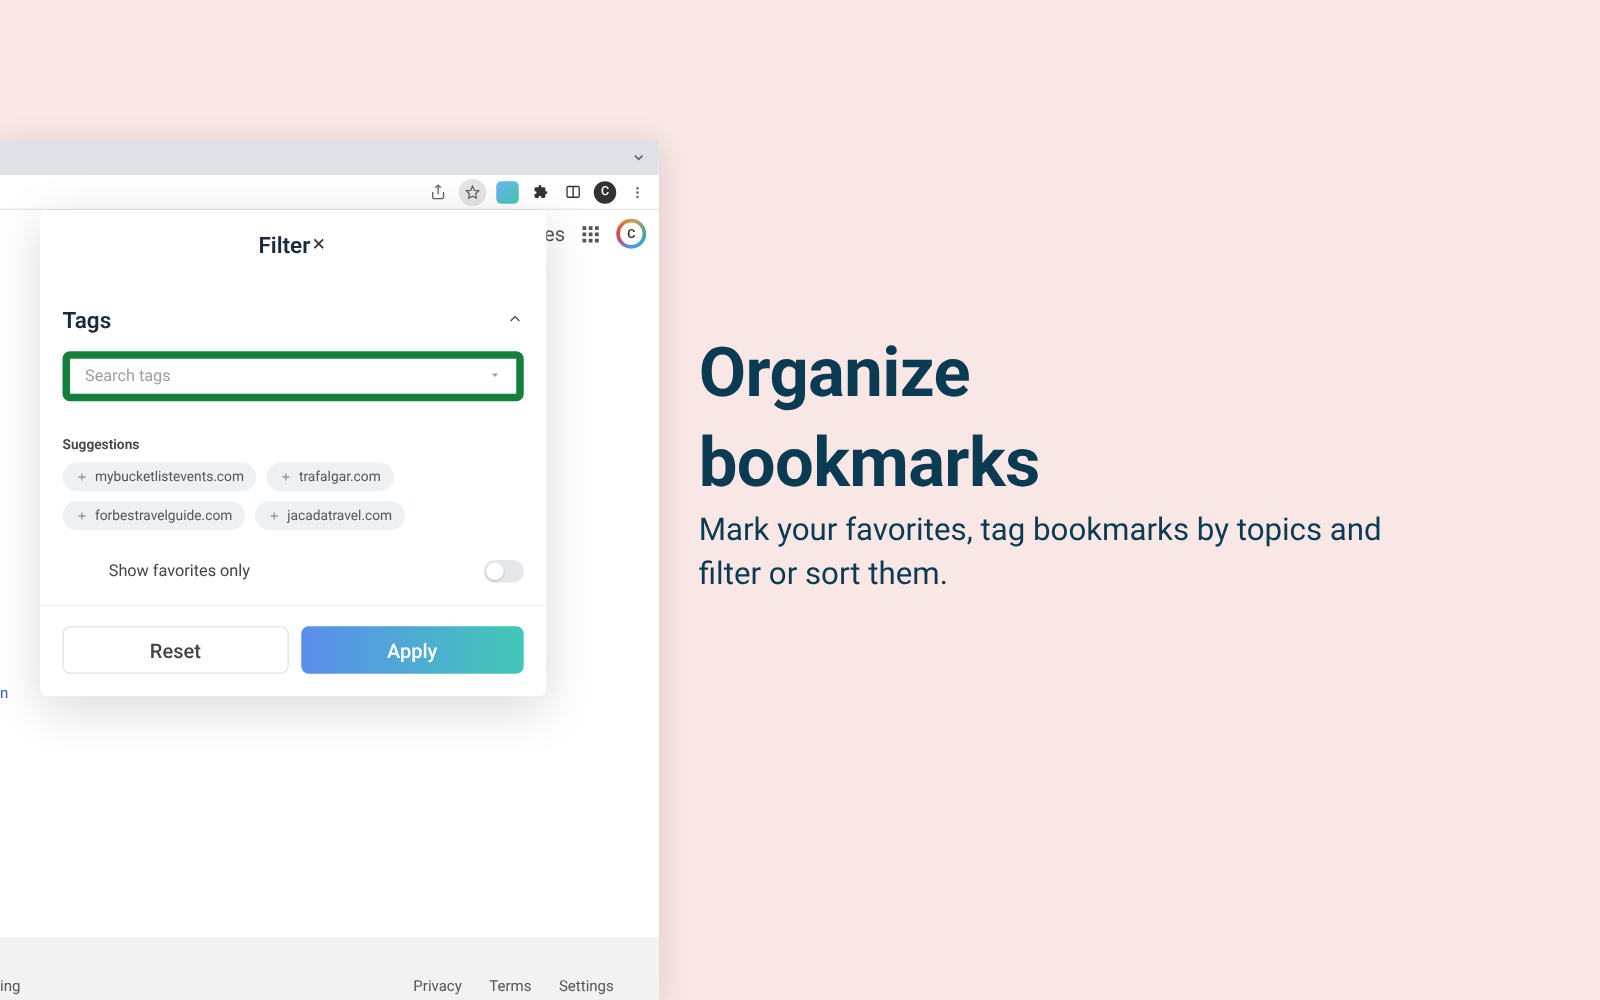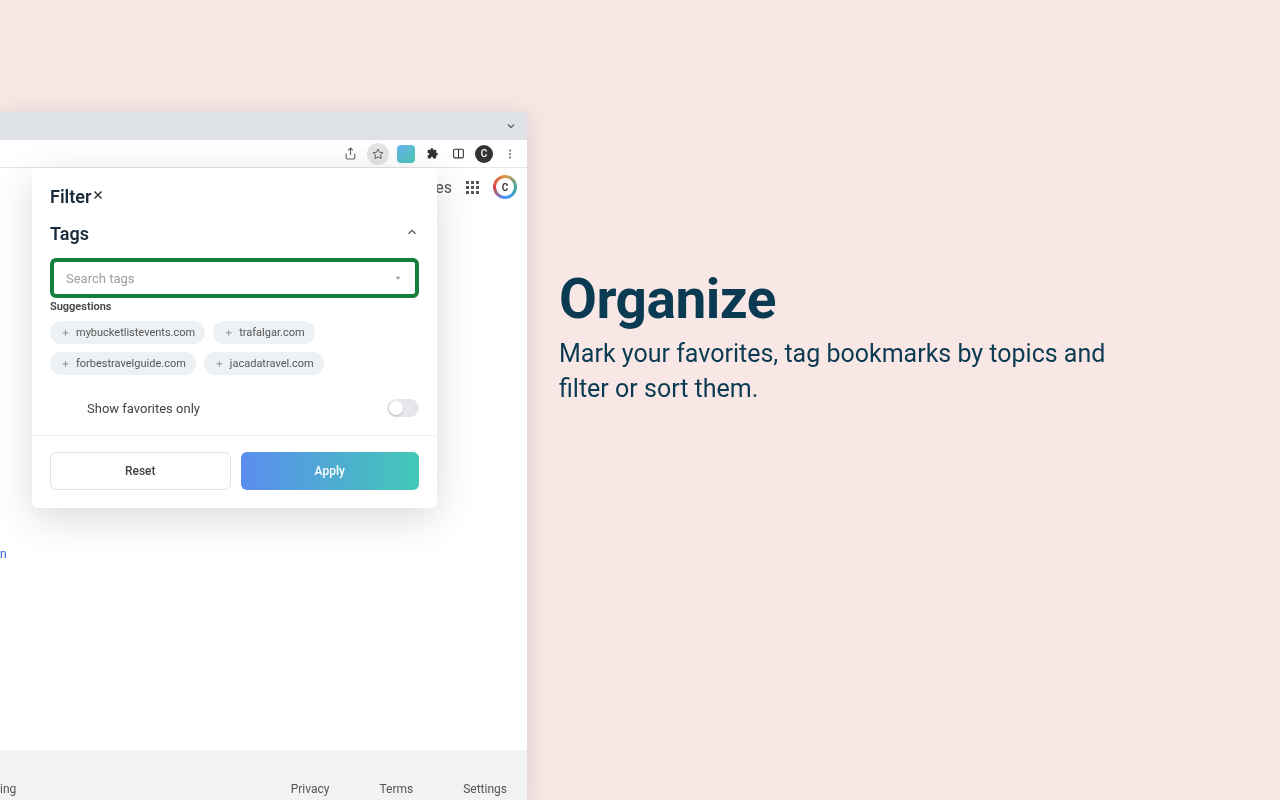--- a/index.html
+++ b/index.html
@@ -12,48 +12,48 @@
 .star-circle{width:22px;height:22px;border-radius:50%;background:#e5e5e5;display:flex;align-items:center;justify-content:center;}
 .ext-icon{width:18px;height:18px;border-radius:4px;background:linear-gradient(135deg,#6db3f2,#47c9b0);}
 .avatar-small{width:18px;height:18px;border-radius:50%;background:#333;color:#fff;display:flex;align-items:center;justify-content:center;font-size:10px;font-weight:500;}
 .page-bar{height:38px;background:#fff;display:flex;align-items:center;justify-content:flex-end;padding:0 10px;gap:14px;}
 .page-bar .text{font-size:16px;color:#555;}
 .apps-grid{display:grid;grid-template-columns:repeat(3,3px);grid-gap:2px;}
 .apps-grid span{width:3px;height:3px;background:#555;}
 .avatar-ring{width:24px;height:24px;border-radius:50%;background:conic-gradient(#d94,#4a9,#49f,#d44,#d94);display:flex;align-items:center;justify-content:center;}
 .avatar-ring-inner{width:18px;height:18px;border-radius:50%;background:#fff;display:flex;align-items:center;justify-content:center;font-size:10px;font-weight:600;color:#333;}
 .filter-panel{position:absolute;left:32px;top:168px;width:405px;background:#fff;border-radius:6px;box-shadow:0 10px 40px rgba(0,0,0,0.15);padding:18px;z-index:10;}
-.filter-header{display:flex;justify-content:flex-start;align-items:center;margin-bottom:16px;}
+.filter-header{display:flex;justify-content:center;align-items:center;margin-bottom:39px;}
 .filter-title{font-size:18px;font-weight:600;color:#1a2b3b;}
 .close-btn{cursor:pointer;color:#333;}
 .section{margin-bottom:24px;}
 .section-header{display:flex;justify-content:space-between;align-items:center;margin-bottom:14px;cursor:pointer;}
 .section-title{font-size:18px;font-weight:600;color:#1a2b3b;}
 .chevron{color:#555;}
-.tag-search{width:100%;height:40px;border:4px solid #15803d;border-radius:6px;padding:0 12px;font-size:13px;color:#333;display:flex;align-items:center;justify-content:space-between;}
+.tag-search{width:100%;height:40px;border:6px solid #15803d;border-radius:6px;padding:0 12px;font-size:13px;color:#333;display:flex;align-items:center;justify-content:space-between;}
 .tag-search input{border:none;outline:none;font-size:13px;flex:1;color:#333;}
 .tag-search input::placeholder{color:#9aa0a6;}
 .caret{color:#9aa0a6;}
-.suggestions-label{font-size:11px;font-weight:600;color:#444;margin:2px 0 8px;}
+.suggestions-label{font-size:11px;font-weight:600;color:#444;margin:28px 0 8px;}
 .chips{display:flex;flex-wrap:wrap;gap:8px;}
 .chip{display:inline-flex;align-items:center;gap:5px;padding:4px 10px;background:#eef1f4;border-radius:12px;font-size:11px;color:#555;cursor:pointer;}
 .chip .plus{font-size:11px;color:#777;}
 .favorites-row{display:flex;justify-content:space-between;align-items:center;margin-top:6px;}
 .favorites-label{font-size:13px;color:#444;margin-left:37px;}
 .toggle{width:32px;height:18px;border-radius:10px;background:#e5e7ea;position:relative;cursor:pointer;}
 .toggle-knob{position:absolute;left:2px;top:2px;width:14px;height:14px;border-radius:50%;background:#fff;box-shadow:0 1px 2px rgba(0,0,0,.2);}
 .divider{height:1px;background:#edf0f3;margin:18px -18px 16px;}
 .buttons{display:flex;gap:10px;}
-.btn{flex:1;height:38px;border-radius:6px;font-size:12px;font-weight:500;display:flex;align-items:center;justify-content:center;cursor:pointer;}
+.btn{flex:1;height:38px;border-radius:6px;font-size:16px;font-weight:500;display:flex;align-items:center;justify-content:center;cursor:pointer;}
 .btn-reset{border:1px solid #e0e2e6;background:#fff;color:#444;}
 .btn-apply{border:none;background:linear-gradient(90deg,#5b8def,#42c8b7);color:#fff;}
 .page-body{height:544px;background:#fff;position:relative;}
 .cut-text{position:absolute;left:0;top:341px;font-size:12px;color:#3060d8;}
-.page-footer{height:50px;background:#f2f2f2;display:flex;justify-content:flex-end;align-items:flex-end;padding:0 20px 4px;gap:22px;}
-.page-footer .link{font-size:12px;color:#555;cursor:pointer;margin-left:28px;}
+.page-footer{height:50px;background:#f2f2f2;display:flex;justify-content:flex-end;align-items:flex-end;padding:0 36px 4px;gap:22px;}
+.page-footer .link{font-size:12px;color:#555;cursor:pointer;}
 .footer-left{position:absolute;left:0;bottom:4px;font-size:12px;color:#555;}
 .hero{position:absolute;left:559px;top:264px;width:600px;}
 .hero-title{font-size:55px;font-weight:700;color:#0b3b52;line-height:1.3;letter-spacing:-0.5px;}
 .hero-sub{font-size:25px;color:#0b3b52;line-height:1.4;}
 </style>
 </head>
 <body>
 
 <div class="browser-window">
   <div class="tab-bar">
@@ -191,15 +191,16 @@
 
   <div class="buttons">
     <div class="btn btn-reset">Reset</div>
     <div class="btn btn-apply">Apply</div>
   </div>
 </div>
 
 <div class="hero">
   <div class="hero-title">
     <span>Organize</span><br>
+    <span>bookmarks</span>
   </div>
   <div class="hero-sub">Mark your favorites, tag bookmarks by topics and filter or sort them.</div>
 </div>
 
 </body></html>

